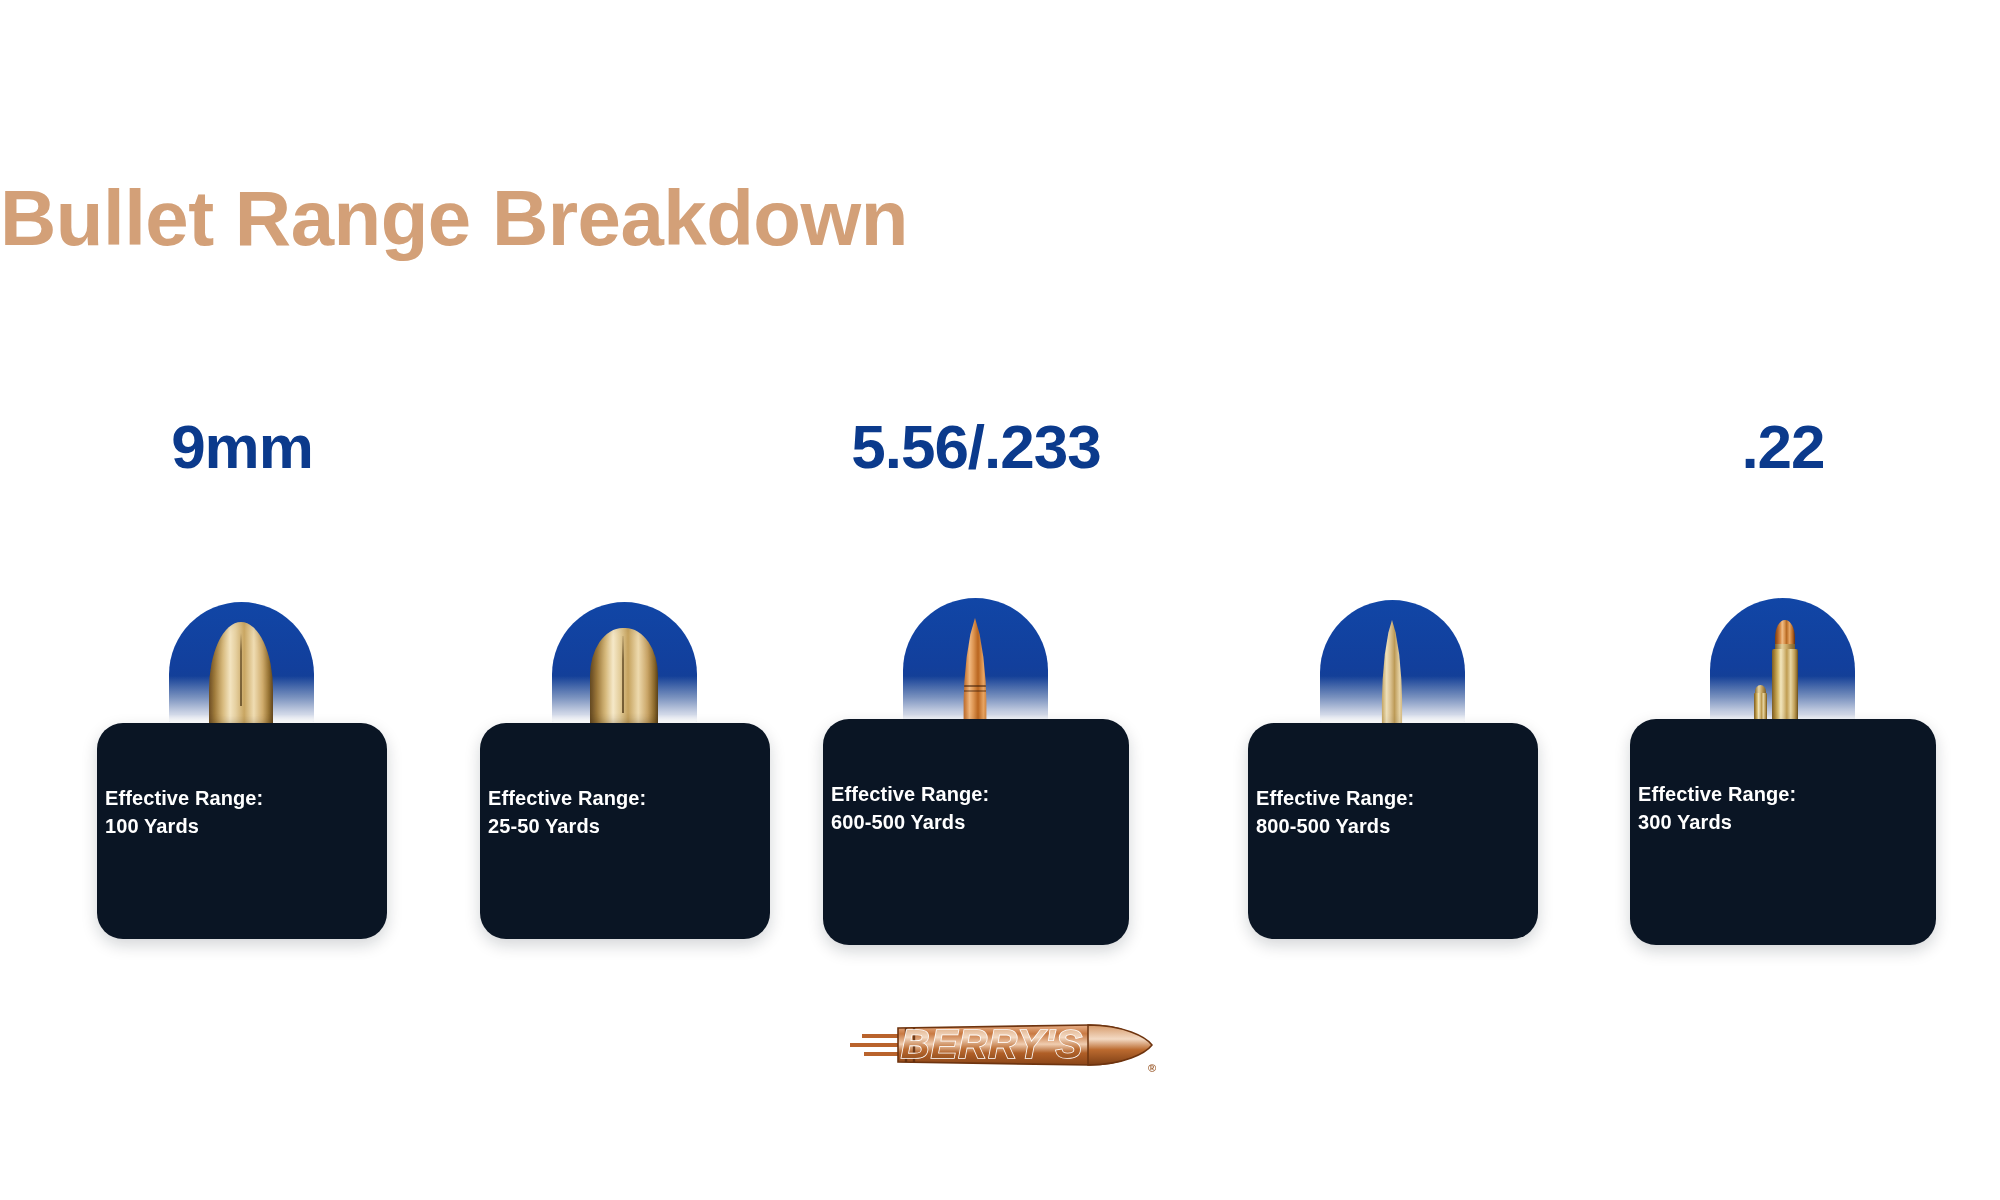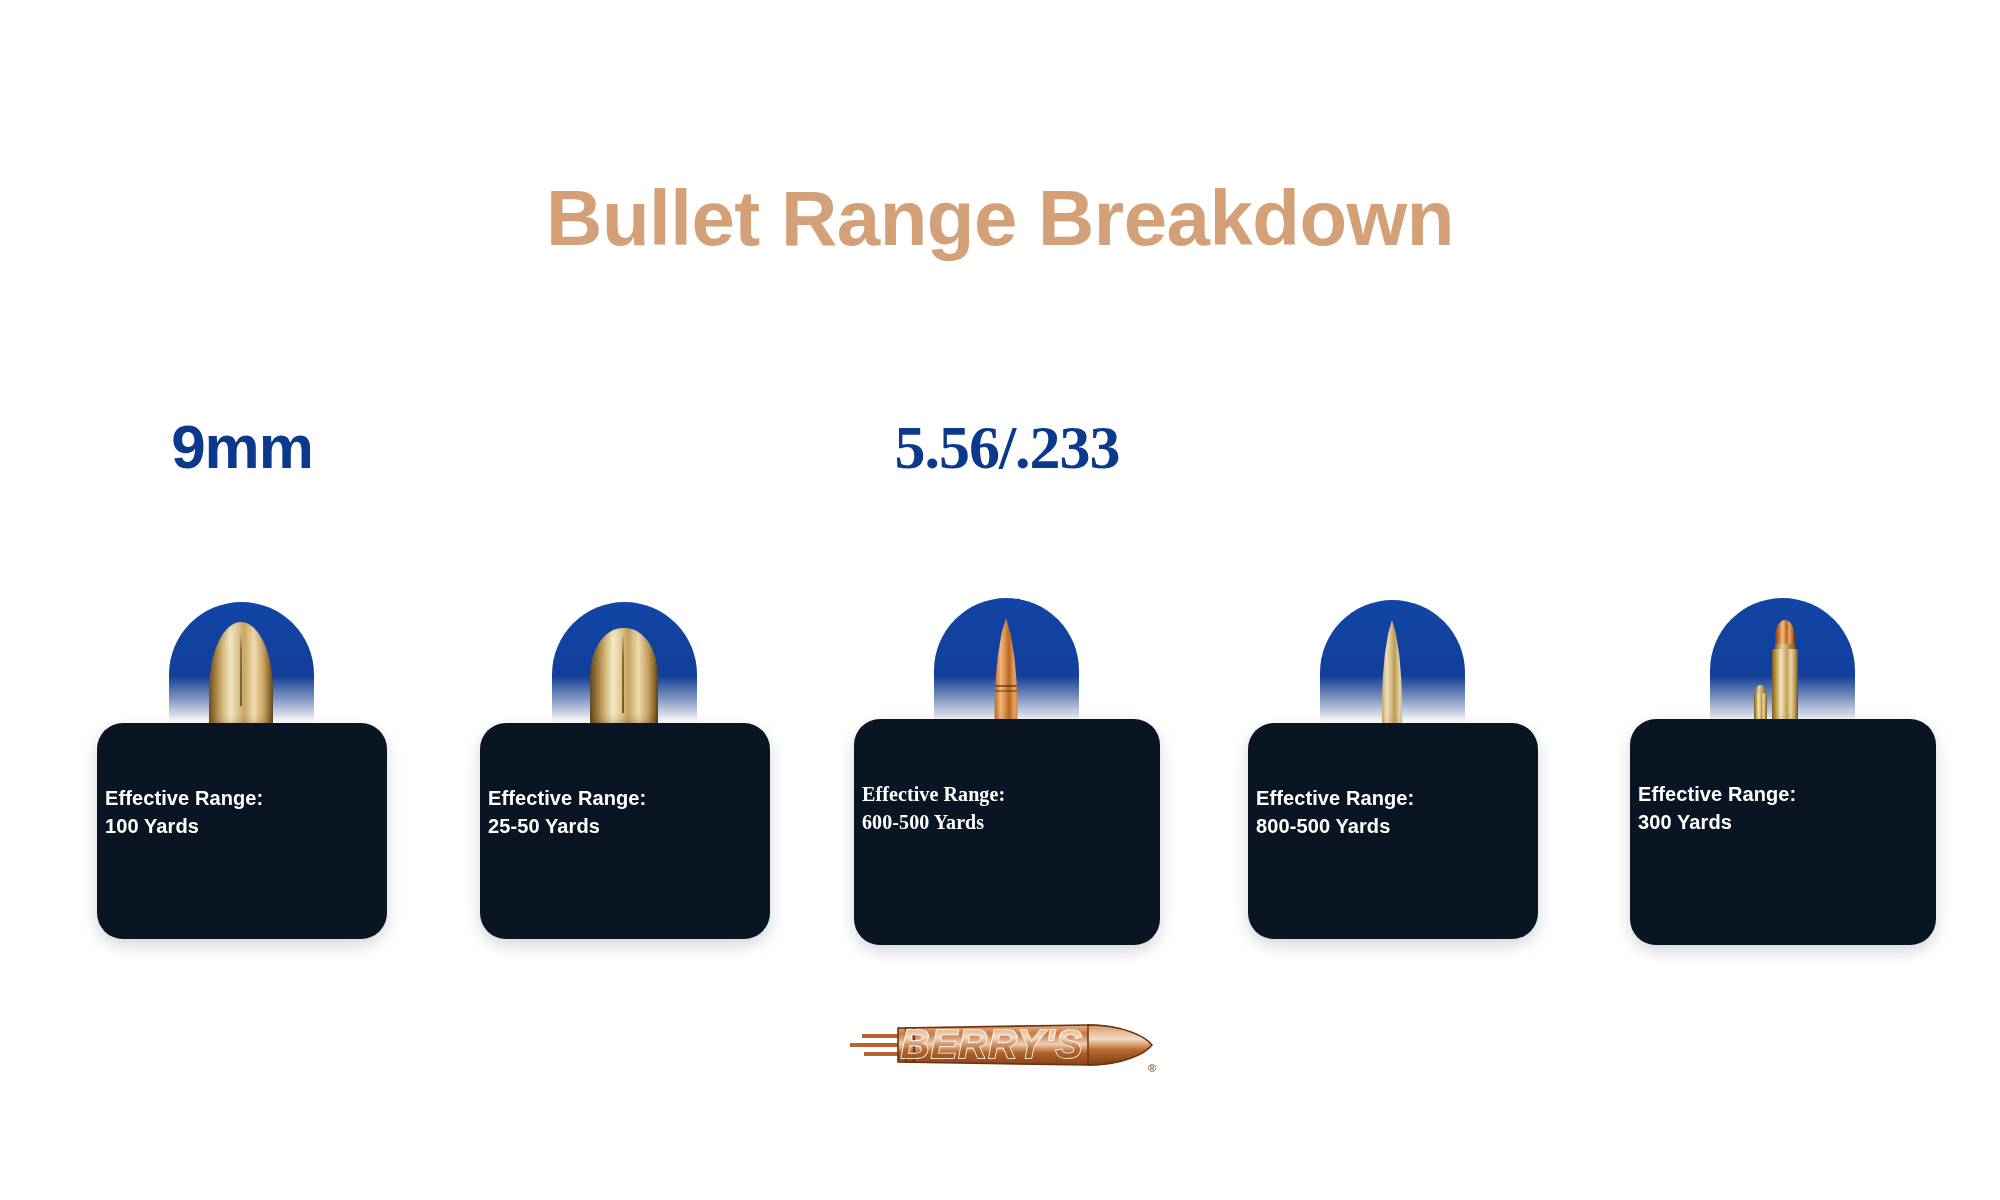--- a/index.html
+++ b/index.html
@@ -10,21 +10,20 @@
     overflow:hidden;
     position:relative;
   }
   #stage{position:relative;width:2000px;height:1200px;overflow:hidden;background:#fff;}
 
   
   .title{
     position:absolute;
     left:0;right:0;
     top:178px;
-    text-align:center;
     font-size:78px;
     font-weight:bold;
     letter-spacing:-0.5px;
     color:#d3a078;
     line-height:1.05;
     white-space:nowrap;
   }
 
   
   .cols{
@@ -246,21 +245,21 @@
       </div>
 
       <div class="card" style="left:0;top:723px;width:290px;height:216px;">
         <div class="card-text">
           <span>Effective Range:</span>
           <span class="l2">25-50 Yards</span>
         </div>
       </div>
     </div>
 
-    <div class="col" style="left:862px;width:290px;font-family:Liberation Serif, serif;">
+    <div class="col" style="left:831px;width:290px;">
       <div class="caliber">5.56/.233</div>
 
       <div class="arch" style="left:72px;top:598px;width:145px;height:124px;">
         <div class="arch-fade"></div>
       </div>
 
       <div class="bullet-wrap" style="left:0;top:0;width:290px;height:1200px;">
         <div class="b-spitz" style="left:125px;top:618px;width:38px;height:115px;"></div>
       </div>
 
@@ -284,20 +283,21 @@
 
       <div class="card" style="left:0;top:723px;width:290px;height:216px;">
         <div class="card-text">
           <span>Effective Range:</span>
           <span class="l2">800-500 Yards</span>
         </div>
       </div>
     </div>
 
     <div class="col" style="left:1638px;width:290px;">
+      <div class="caliber">.22</div>
 
       <div class="arch" style="left:72px;top:598px;width:145px;height:124px;">
         <div class="arch-fade"></div>
       </div>
 
       <div class="bullet-wrap" style="left:0;top:0;width:290px;height:1200px;">
 
         <div class="c-tip" style="left:137px;top:620px;width:20px;height:26px;"></div>
         <div class="c-neck" style="left:137px;top:644px;width:20px;height:6px;"></div>
         <div class="c-case" style="left:134px;top:649px;width:26px;height:86px;"></div>

